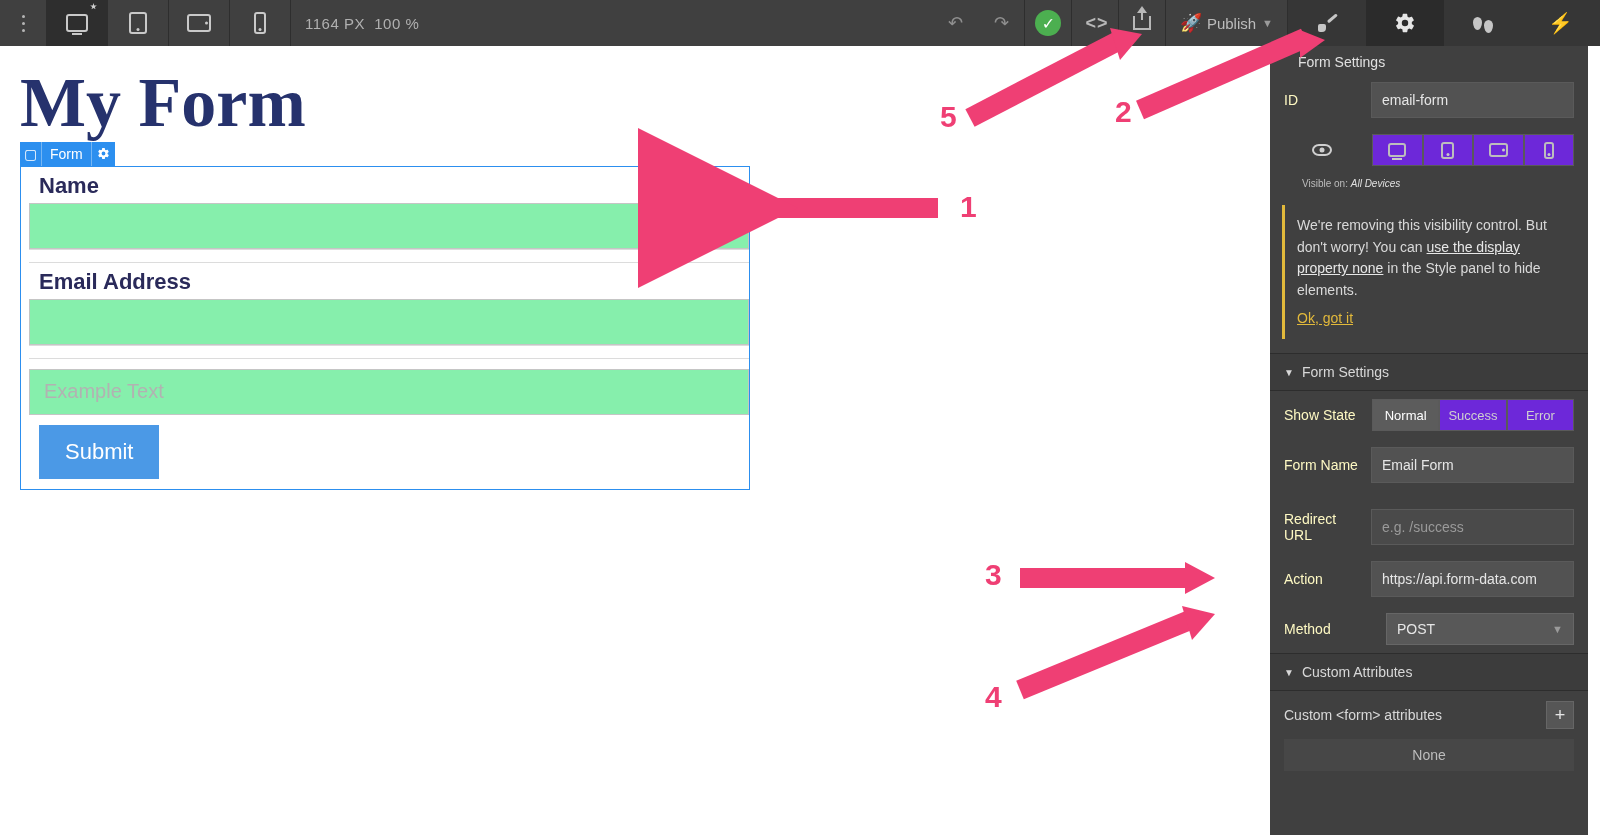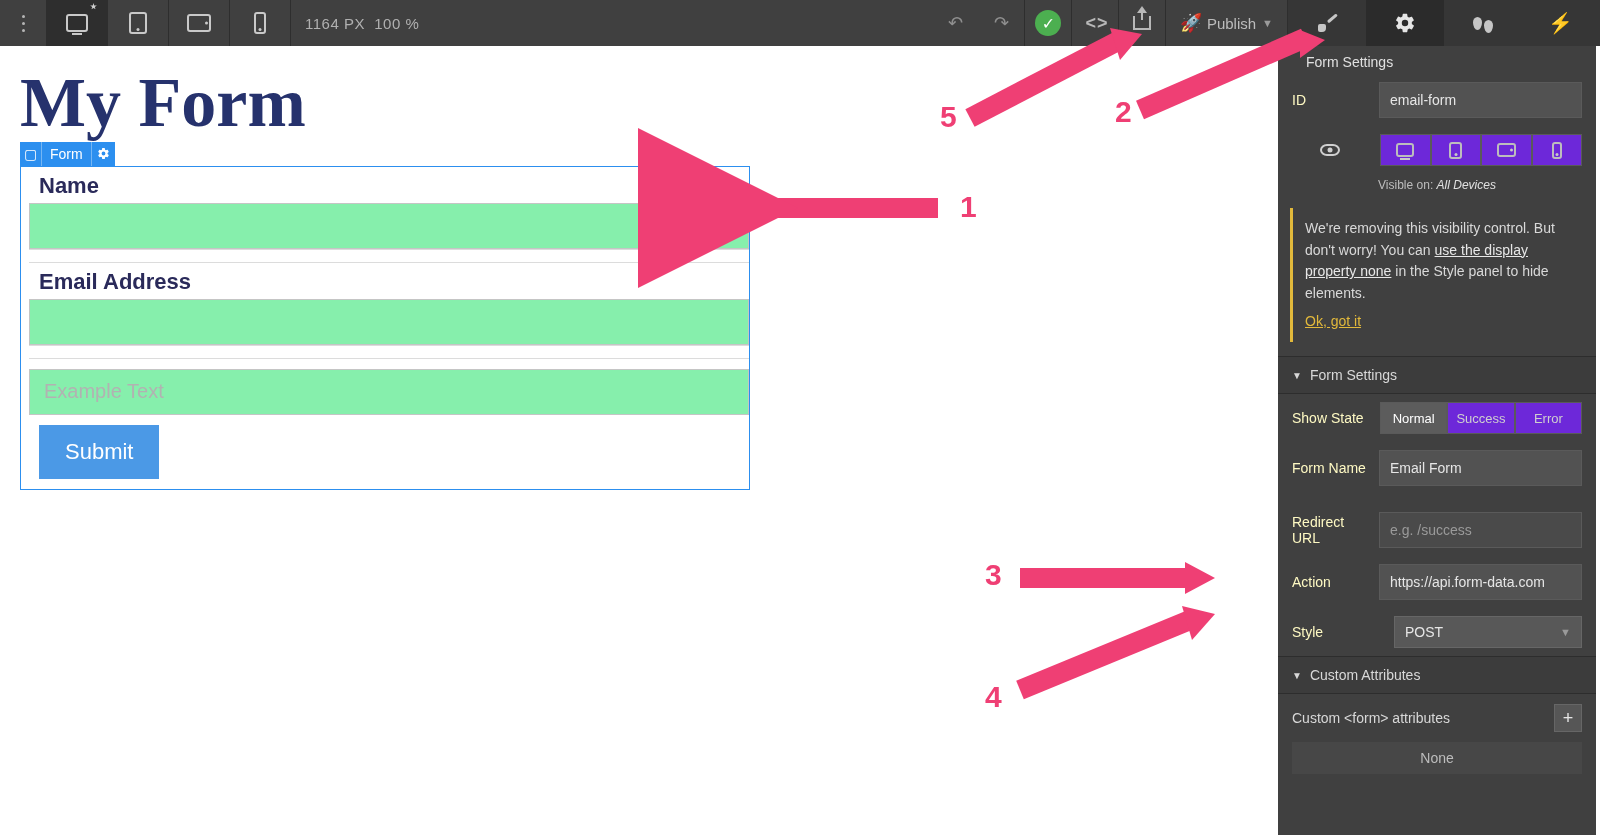--- a/index.html
+++ b/index.html
@@ -57,36 +57,36 @@
   .sel-tag .gear{width:24px;display:flex;align-items:center;justify-content:center;border-left:1px solid rgba(255,255,255,.35);height:100%;}
   .form-box { border:1px solid #2c8fef; width:730px; padding:0 0 10px 8px;}
   .f-label { font-size:22px; font-weight:700; color:#2a2a5a; padding:6px 10px 4px 10px;}
   .f-input { width:100%; height:46px; border:1px solid #c5c5c5; background:#86efac; margin:0; display:block; font-size:20px; padding:0 14px; color:#333;}
   .f-input::placeholder{color:#b2b2b2;}
   .f-spacer { height:14px; border:1px solid #dcdcdc; border-left:none; border-right:none; }
   .f-gap{height:10px;}
   .submit-btn { background:#4b99e6; color:#fff; border:none; font-size:22px; padding:14px 26px; margin:10px 0 0 10px; cursor:pointer;}
 
   
-  .panel { position:absolute; right:4px; top:46px; width:318px; bottom:0; background:#404040; color:#d8d8d8; font-size:14px; }
+  .panel { position:absolute; right:12px; top:46px; width:318px; bottom:0; background:#404040; color:#d8d8d8; font-size:14px; }
   .p-section-head { display:flex; align-items:center; gap:8px; padding:10px 14px; border-bottom:1px solid #2d2d2d; border-top:1px solid #2d2d2d; background:#3c3c3c;}
   .p-section-head .tri{font-size:10px;}
   .p-row { display:flex; align-items:center; padding:8px 14px; gap:12px; }
   .p-row .lab { width:76px; color:#fef9c3; }
   .p-input { flex:1; background:#525252; border:1px solid #5a5a5a; color:#e6e6e6; height:36px; padding:0 10px; font-size:14px;}
   .p-input::placeholder{color:#9a9a9a;}
   .p-input.dark{background:#4a4a4a;}
   .seg { display:flex; flex:1; }
   .seg-btn { flex:1; background:#6d28d9; border:1px solid #5a5a5a; height:32px; color:#cfcfcf; display:flex; align-items:center; justify-content:center; font-size:13px;}
   .seg-btn.active { background:#5c5c5c; color:#fff; }
   .dev-seg .seg-btn{font-size:0;}
   .dev-seg .dev-icon{border-color:#bdbdbd;}
   .eye-ic{width:20px;height:12px;border:2px solid #cfcfcf;border-radius:70% / 100%;position:relative;}
   .eye-ic::after{content:"";position:absolute;left:50%;top:50%;transform:translate(-50%,-50%);width:5px;height:5px;border-radius:50%;background:#cfcfcf;}
-  .visible-line{color:#bcbcbc;text-align:center;padding:4px 0 10px 0;font-size:12px;}
+  .visible-line{color:#bcbcbc;padding:4px 0 10px 0;font-size:10px;margin-left:32px;}
   .visible-line i{font-style:italic;color:#e0e0e0;}
   .notice{margin:6px 12px 14px 12px;border-left:3px solid #e2b93b;padding:10px 12px;color:#d9d9d9;line-height:1.55;}
   .notice a{color:#e7e7e7;text-decoration:underline;}
   .notice .ok{color:#e2b93b;margin-top:6px;display:inline-block;}
   .p-select{flex:1;background:#585858;border:1px solid #666;height:32px;color:#e6e6e6;padding:0 10px;display:flex;align-items:center;justify-content:space-between;}
   .cust-row{display:flex;align-items:center;justify-content:space-between;padding:10px 14px;}
   .plus-btn{width:28px;height:28px;background:#565656;border:1px solid #666;color:#e6e6e6;display:flex;align-items:center;justify-content:center;font-size:18px;}
   .none-row{background:#474747;text-align:center;color:#bdbdbd;padding:8px 0;margin:0 14px;}
 
   
@@ -265,21 +265,21 @@
     <div class="lab" style="width:90px;">Redirect URL</div>
     <input class="p-input dark" placeholder="e.g. /success" style="">
   </div>
 
   <div class="p-row">
     <div class="lab" style="width:90px;">Action</div>
     <input class="p-input" value="https://api.form-data.com" style="">
   </div>
 
   <div class="p-row">
-    <div class="lab" style="width:90px;">Style</div>
+    <div class="lab" style="width:90px;">Method</div>
     <div class="p-select">
       <span>POST</span>
         <span class="chev">▼</span>
     </div>
   </div>
 
   <div class="p-section-head">
     <span class="tri">▼</span>
     <span>Custom Attributes</span>
   </div>

